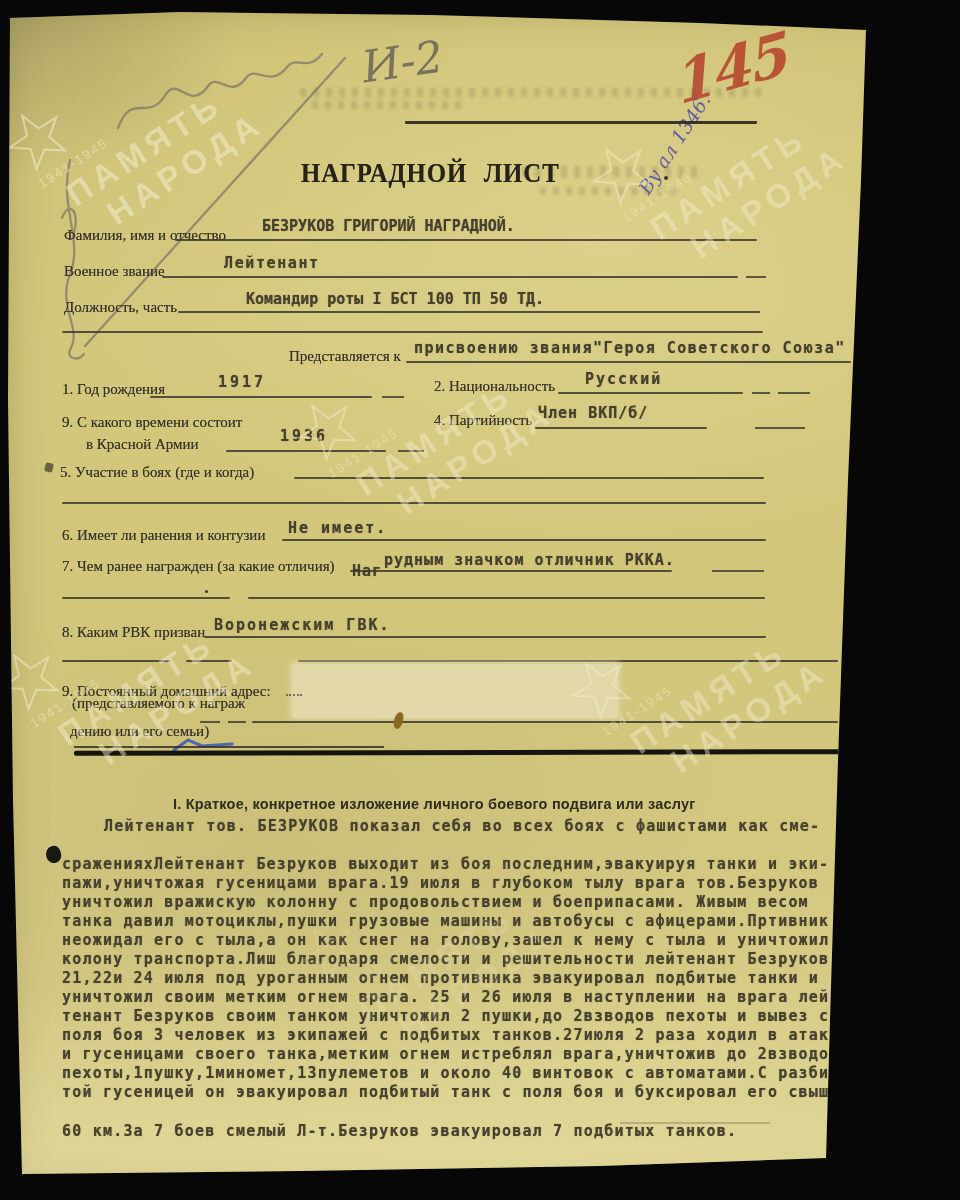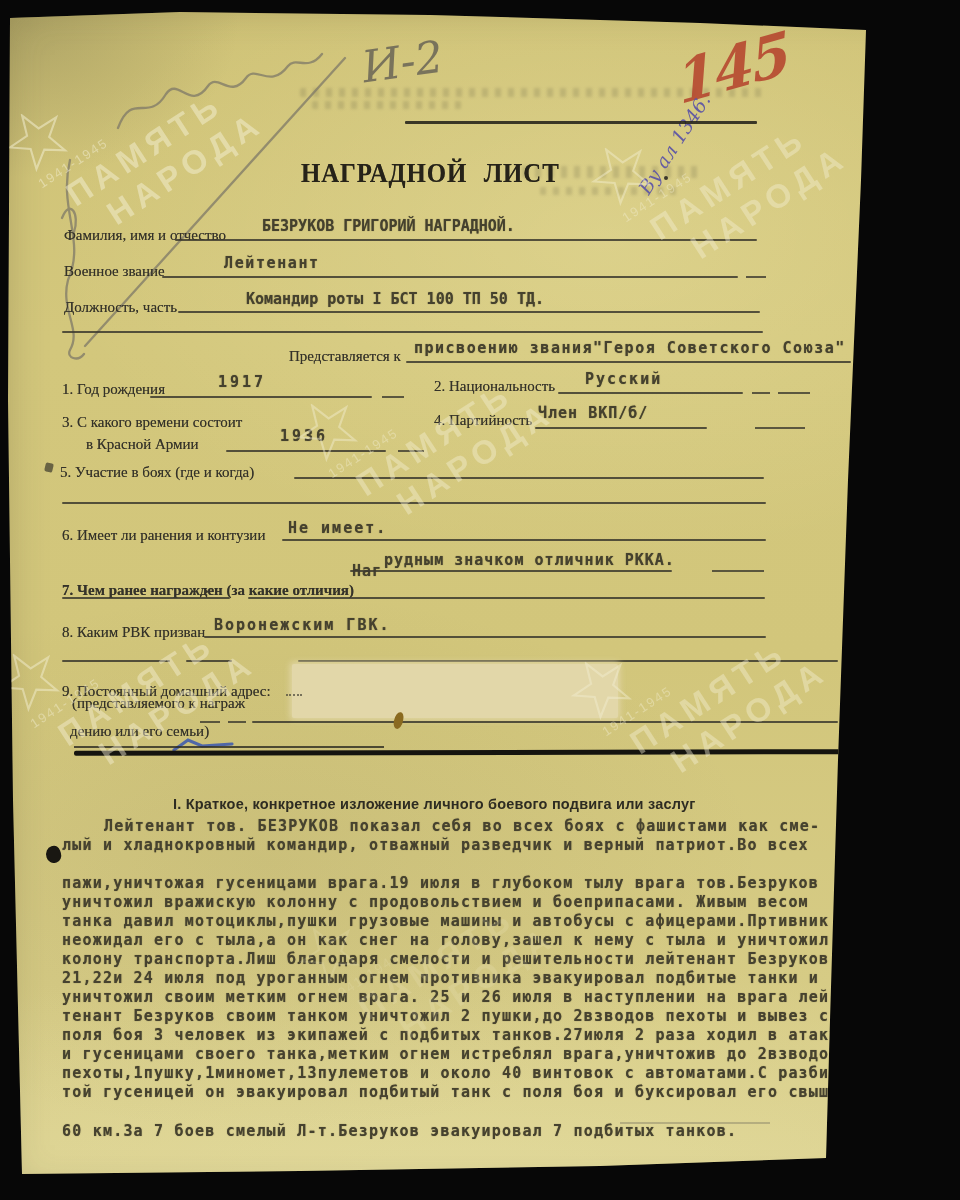--- a/index.html
+++ b/index.html
@@ -94,41 +94,41 @@
     <div class="typed" style="left:218px;top:373px;letter-spacing:3px;">1917</div>
     <div class="rule" style="left:150px;top:396px;width:222px;"></div>
     <div class="dash" style="left:382px;top:396px;width:22px;"></div>
 
     <div class="lbl" style="left:434px;top:378px;">2. Национальность</div>
     <div class="typed" style="left:585px;top:370px;letter-spacing:2px;">Русский</div>
     <div class="rule" style="left:558px;top:392px;width:185px;"></div>
     <div class="dash" style="left:752px;top:392px;width:18px;"></div>
     <div class="dash" style="left:778px;top:392px;width:32px;"></div>
 
-    <div class="lbl" style="left:62px;top:414px;">3. С какого времени состоит</div>
+    <div class="lbl" style="left:62px;top:414px;">9. С какого времени состоит</div>
     <div class="lbl" style="left:86px;top:436px;">в Красной Армии</div>
     <div class="typed" style="left:280px;top:427px;letter-spacing:3px;">1936</div>
     <div class="rule" style="left:226px;top:450px;width:160px;"></div>
     <div class="dash" style="left:398px;top:450px;width:26px;"></div>
 
     <div class="lbl" style="left:434px;top:412px;">4. Партийность</div>
     <div class="typed" style="left:538px;top:404px;">Член ВКП/б/</div>
     <div class="rule" style="left:535px;top:427px;width:172px;"></div>
     <div class="dash" style="left:755px;top:427px;width:50px;"></div>
 
     <div class="abs" style="left:45px;top:463px;width:8px;height:9px;background:#3c392c;opacity:.7;border-radius:2px;transform:rotate(14deg);"></div>
     <div class="lbl" style="left:60px;top:464px;">5. Участие в боях (где и когда)</div>
     <div class="rule" style="left:294px;top:477px;width:470px;"></div>
     <div class="rule" style="left:62px;top:502px;width:704px;"></div>
 
     <div class="lbl" style="left:62px;top:527px;">6. Имеет ли ранения и контузии</div>
     <div class="typed" style="left:288px;top:519px;letter-spacing:2px;">Не имеет.</div>
     <div class="rule" style="left:282px;top:539px;width:484px;"></div>
 
-    <div class="lbl" style="left:62px;top:582px;font-weight:bold;">7. Чем ранее награжден (за какие отличия)</div>
+    <div class="lbl" style="left:62px;top:558px;">7. Чем ранее награжден (за какие отличия)</div>
     <div class="typed" style="left:352px;top:562px;">Наг</div>
     <div class="typed" style="left:384px;top:551px;">рудным значком отличник РККА.</div>
     <div class="rule" style="left:350px;top:570px;width:322px;"></div>
     <div class="dash" style="left:712px;top:570px;width:52px;"></div>
     <div class="rule thin" style="left:62px;top:597px;width:168px;"></div>
     <div class="rule thin" style="left:248px;top:597px;width:517px;"></div>
     <div class="abs" style="left:205px;top:590px;width:3px;height:3px;border-radius:50%;background:#3b382c;"></div>
 
     <div class="lbl" style="left:62px;top:624px;">8. Каким РВК призван</div>
     <div class="typed" style="left:214px;top:616px;letter-spacing:2px;">Воронежским ГВК.</div>
@@ -153,21 +153,21 @@
     </svg>
     <div class="abs" style="left:74px;top:750px;width:773px;height:4.5px;background:#15140f;transform:rotate(-.12deg);border-radius:2px;"></div>
     <div class="abs" style="left:74px;top:746px;width:310px;height:1.6px;background:#2b2920;opacity:.8;"></div>
 
     <div class="abs" style="left:173px;top:796px;font-family:'Liberation Sans',sans-serif;font-weight:bold;font-size:14.5px;
                 color:#2e2c22;white-space:nowrap;letter-spacing:.2px;">I. Краткое, конкретное изложение личного боевого подвига или заслуг</div>
 
     <div class="abs" style="left:46px;top:846px;width:15px;height:17px;background:#191712;border-radius:58% 42% 50% 50%;transform:rotate(-18deg);"></div>
 
     <div class="cit" style="top:817px;text-indent:42px;">Лейтенант тов. БЕЗРУКОВ показал себя во всех боях с фашистами как сме-</div>
-    <div class="cit" style="top:836px;">лый и хладнокровный командир, отважный разведчик и верный патриот.Во всех</div>
+    <div class="cit" style="top:855px;">сраженияхЛейтенант Безруков выходит из боя последним,эвакуируя танки и эки-</div>
     <div class="cit" style="top:874px;">пажи,уничтожая гусеницами врага.19 июля в глубоком тылу врага тов.Безруков</div>
     <div class="cit" style="top:893px;">уничтожил вражискую колонну с продовольствием и боеприпасами. Живым весом</div>
     <div class="cit" style="top:912px;">танка давил мотоциклы,пушки грузовые машины и автобусы с афицерами.Пртивник</div>
     <div class="cit" style="top:931px;">неожидал его с тыла,а он как снег на голову,зашел к нему с тыла и уничтожил</div>
     <div class="cit" style="top:950px;">колону транспорта.Лиш благодаря смелости и решительности лейтенант Безруков</div>
     <div class="cit" style="top:969px;">21,22и 24 июля под уроганным огнем противника эвакуировал подбитые танки и</div>
     <div class="cit" style="top:988px;">уничтожил своим метким огнем врага. 25 и 26 июля в наступлении на врага лей-</div>
     <div class="cit" style="top:1007px;">тенант Безруков своим танком уничтожил 2 пушки,до 2взводов пехоты и вывез с</div>
     <div class="cit" style="top:1026px;">поля боя 3 человек из экипажей с подбитых танков.27июля 2 раза ходил в атаку</div>
     <div class="cit" style="top:1045px;">и гусеницами своего танка,метким огнем истреблял врага,уничтожив до 2взводов</div>

